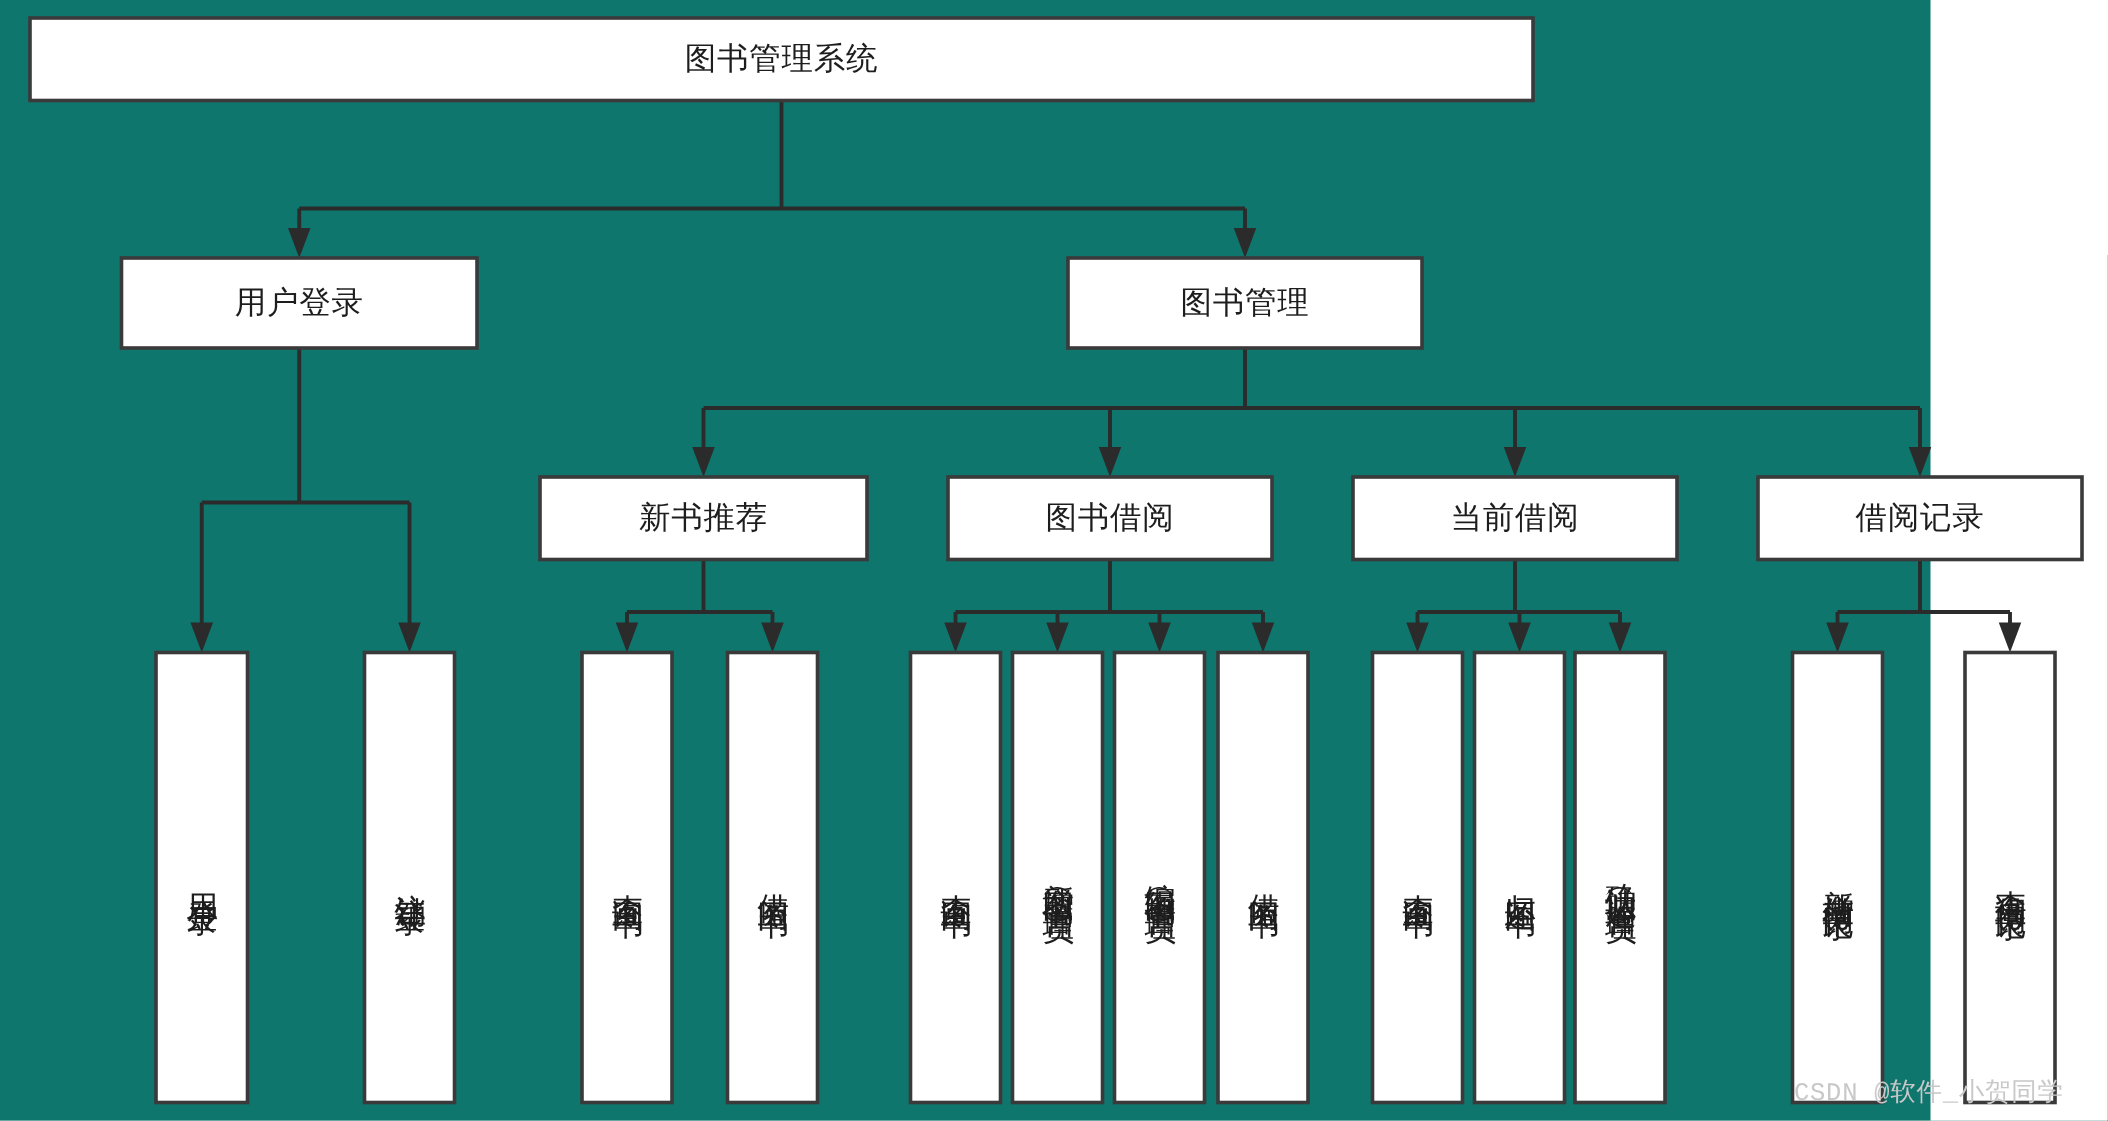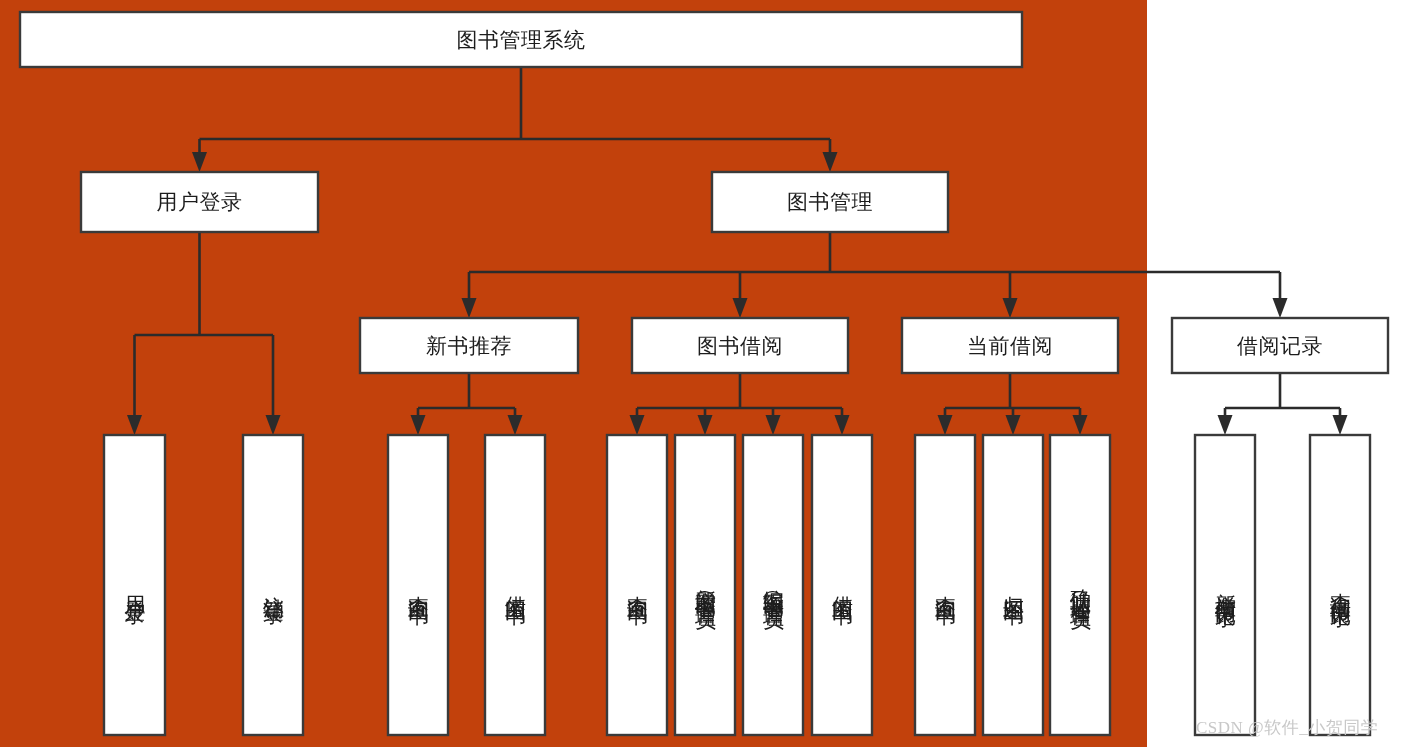--- a/index.html
+++ b/index.html
@@ -9,23 +9,23 @@
     background: #ffffff;
   }
   body {
     width: 1405px;
     height: 747px;
     overflow: hidden;
     font-family: "DejaVu Sans", "Liberation Sans", sans-serif;
   }
   #diagram-root {
     position: relative;
-    width: 1147px;
+    width: 1287px;
     height: 747px;
-    background: #c2410c;
+    background: #0f766e;
   }
   svg#diagram-svg {
     position: absolute;
     left: 0;
     top: 0;
     width: 1405px;
     height: 747px;
     display: block;
   }
   .node-box {
@@ -63,21 +63,21 @@
     display: flex;
     align-items: center;
     justify-content: center;
     text-align: center;
     white-space: nowrap;
     pointer-events: none;
     user-select: none;
   }
   .watermark {
     position: absolute;
-    font-family: Liberation Serif, serif;
+    font-family: Liberation Mono, monospace;
     font-size: 17px;
     color: #c8c8c8;
     white-space: nowrap;
     letter-spacing: 0.5px;
   }
 </style>
 </head>
 <body>
 
 <div id="diagram-root">

